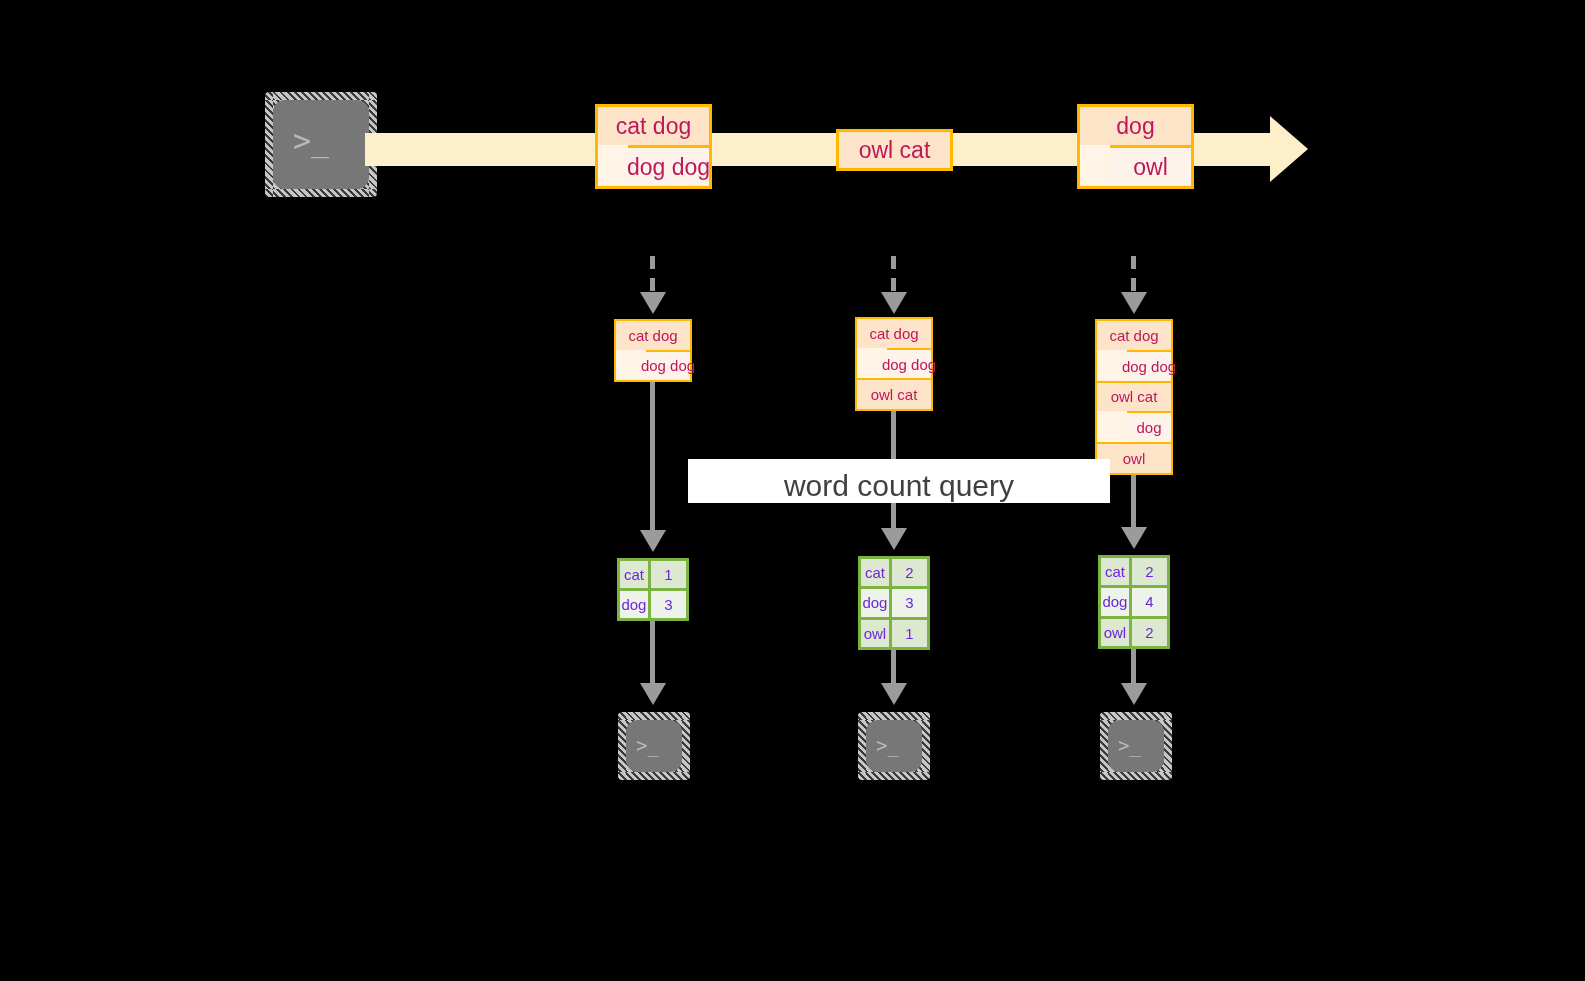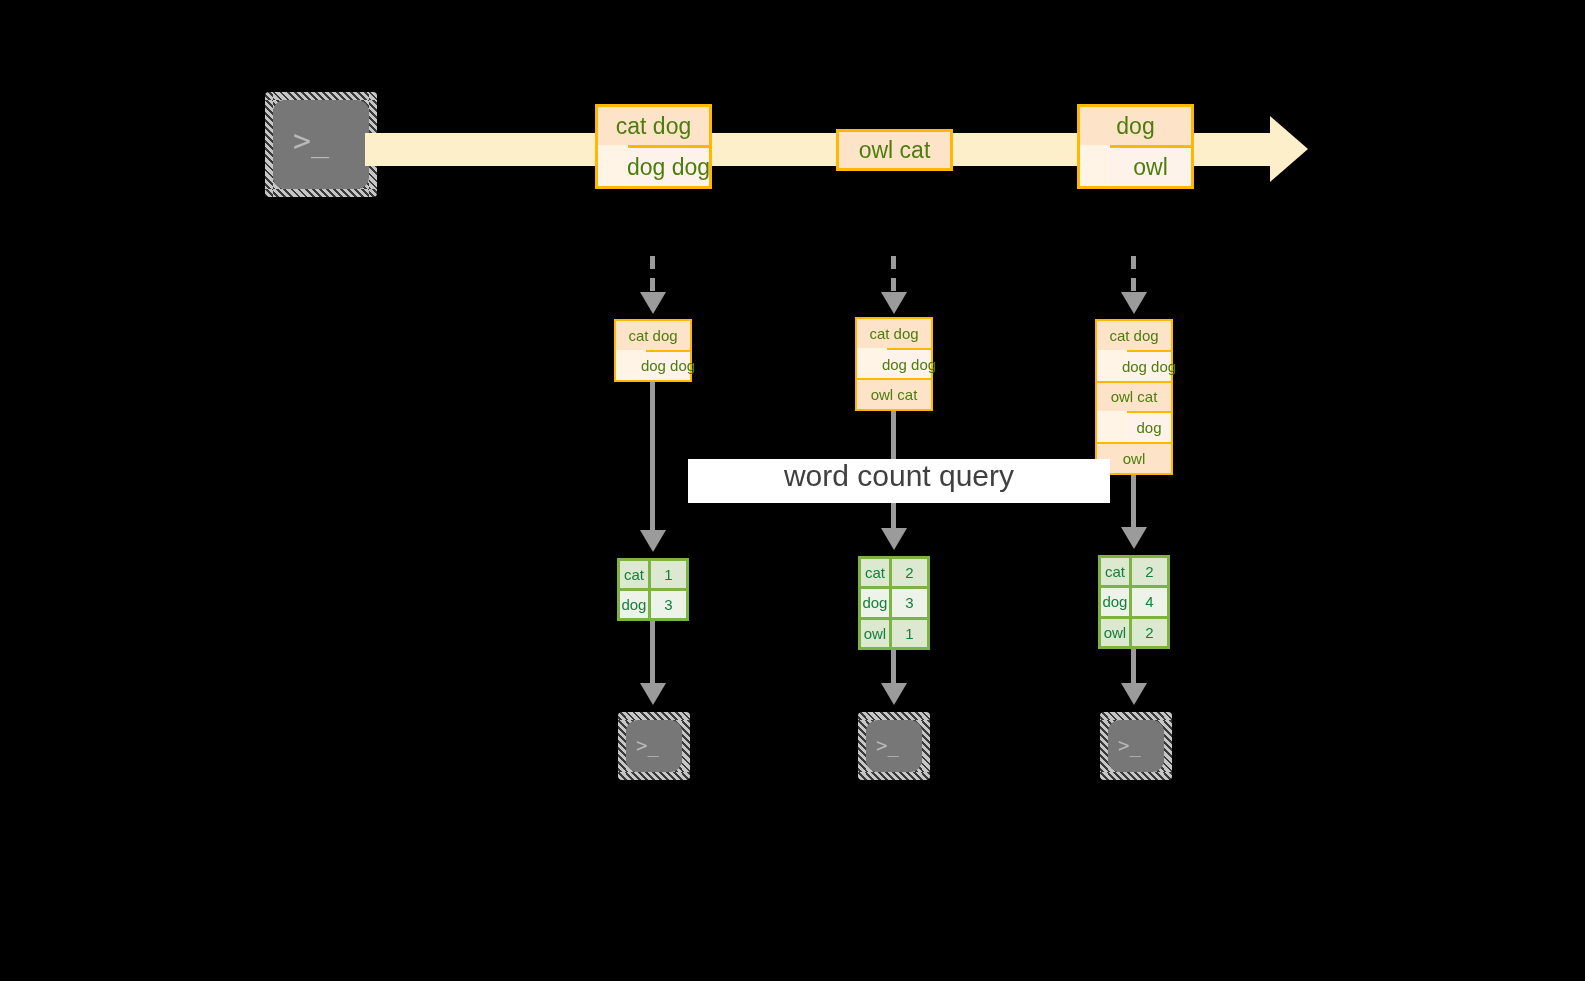--- a/index.html
+++ b/index.html
@@ -63,21 +63,21 @@
     border: 3px solid #FFB700;
     background: #FFF4E6;
     display: flex;
     flex-direction: column;
   }
   .obox .cell {
     flex: 1 1 auto;
     display: flex;
     align-items: center;
     justify-content: center;
-    color: #4d7c0f;
+    color: #be185d;
     white-space: nowrap;
     text-align: center;
   }
   .obox .cell + .cell { border-top: 3px solid #FFB700; }
   .obox .cell.shade { background: #FDE4C8; }
   .obox .cell.light { background: #FEF3EA; margin-left: 30px; }
 
   
   .obox.big { font-size: 23px; }
   
@@ -94,21 +94,21 @@
   }
   .gbox .grow {
     flex: 1 1 auto;
     display: flex;
   }
   .gbox .grow + .grow { border-top: 3px solid #7CB342; }
   .gbox .gc {
     display: flex;
     align-items: center;
     justify-content: center;
-    color: #15803d;
+    color: #6d28d9;
     white-space: nowrap;
   }
   .gbox .gc.key { width: 50px; }
   .gbox .gc.val {
     width: 100%;
     flex: 1 1 auto;
     border-left: 3px solid #7CB342;
   }
   .gbox .grow.shade .gc { background: #DCE8D0; }
   .gbox .grow.light .gc { background: #EEF3E9; }
@@ -131,21 +131,21 @@
     border-left: 13px solid transparent;
     border-right: 13px solid transparent;
     border-top: 22px solid #9b9b9b;
   }
 
   
   .banner {
     position: absolute;
     background: #FFFFFF;
     display: flex;
-    align-items: flex-start;
+    align-items: flex-end;
     justify-content: center;
     color: #404040;
     font-size: 30px;
     white-space: nowrap;
   }
 </style>
 </head>
 <body>
 
 <div id="canvas">

